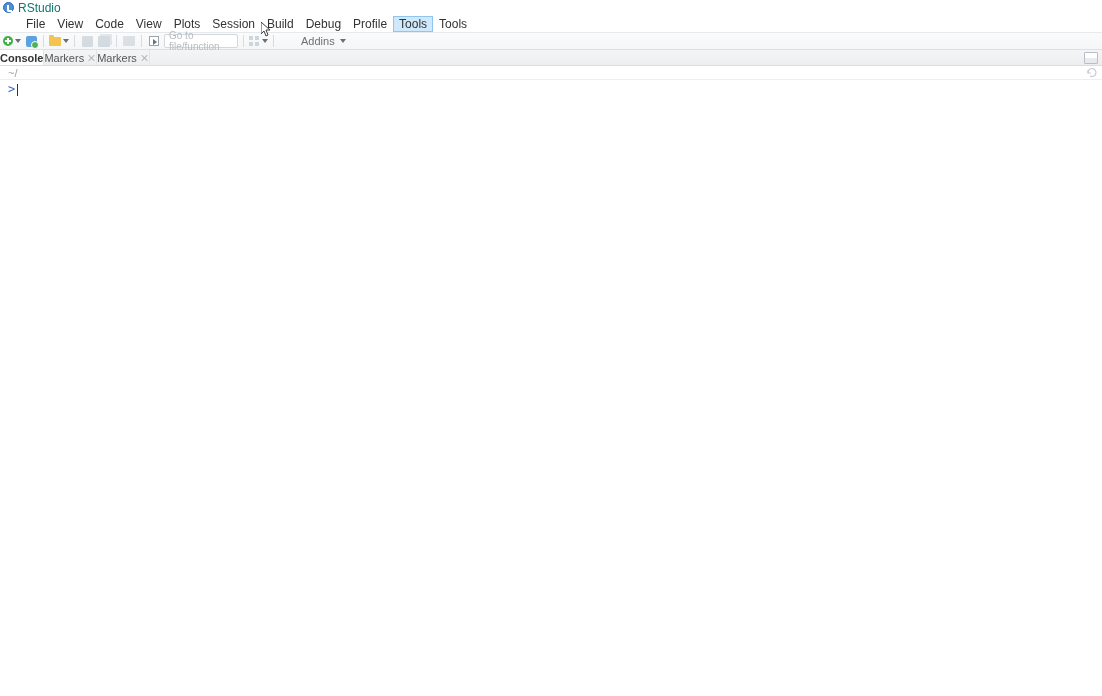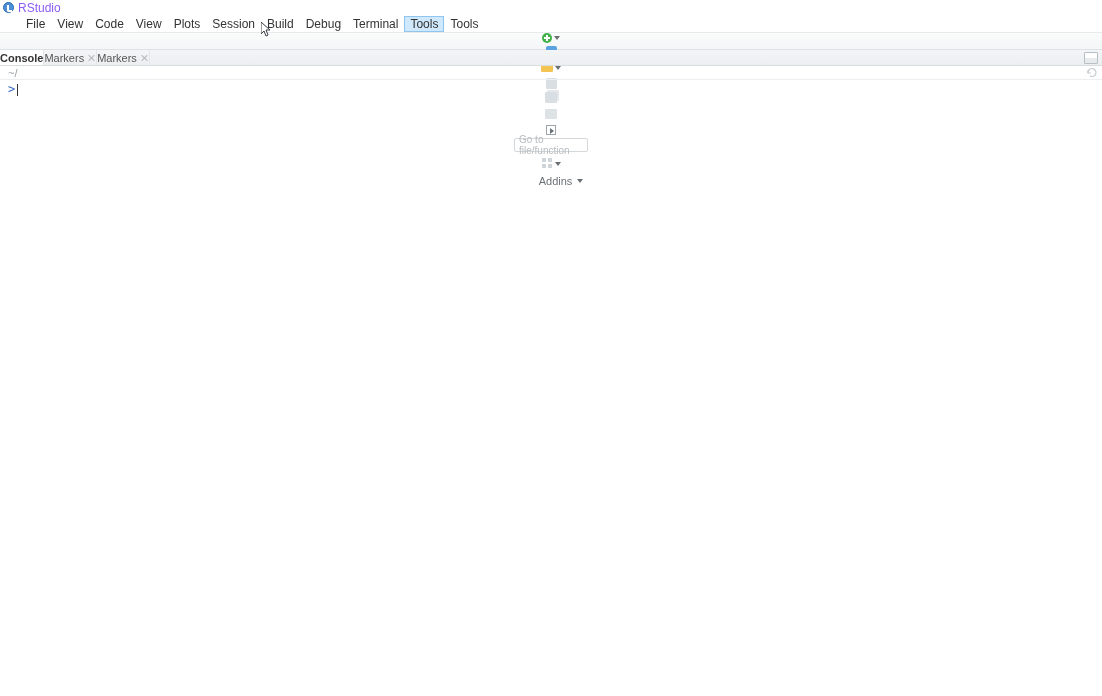--- a/index.html
+++ b/index.html
@@ -32,21 +32,21 @@
   }
   .titlebar .app-icon::after {
     content: "";
     position: absolute;
     left: 3px; top: 2px;
     width: 3px; height: 5px;
     border-left: 2px solid #fff;
     border-bottom: 2px solid #fff;
     border-radius: 0 0 0 2px;
   }
-  .titlebar .title-text { color: #8b5cf6; font-size: 12px; }
+  .titlebar .title-text { color: #0f766e; font-size: 12px; }
 
   
   .menubar {
     height: 17px;
     background: #ffffff;
     display: flex;
     align-items: center;
     padding-left: 20px;
     gap: 0;
   }
@@ -65,21 +65,20 @@
   
   .toolbar {
     height: 18px;
     background: linear-gradient(#fbfbfb,#f4f6f7);
     border-top: 1px solid #e7eaec;
     border-bottom: 1px solid #dde1e4;
     display: flex;
     align-items: center;
     padding: 0 3px;
     gap: 3px;
-    flex-direction: column;
   }
   .tb-btn {
     height: 14px;
     min-width: 14px;
     border-radius: 3px;
     display: inline-flex;
     align-items: center;
     justify-content: center;
     cursor: pointer;
     position: relative;
@@ -268,21 +267,21 @@
 
 <div class="menubar">
   <span class="menu-item">File</span>
   <span class="menu-item">View</span>
   <span class="menu-item">Code</span>
   <span class="menu-item">View</span>
   <span class="menu-item">Plots</span>
   <span class="menu-item">Session</span>
   <span class="menu-item">Build</span>
   <span class="menu-item">Debug</span>
-  <span class="menu-item">Terminal</span>
+  <span class="menu-item">Profile</span>
   <span class="menu-item hover">Tools</span>
   <span class="menu-item">Tools</span>
 </div>
 
 <div class="toolbar">
   <span class="tb-btn">
     <span class="icon-circle-plus"></span>
     <span class="drop-caret"></span>
   </span>
   <span class="tb-btn">

